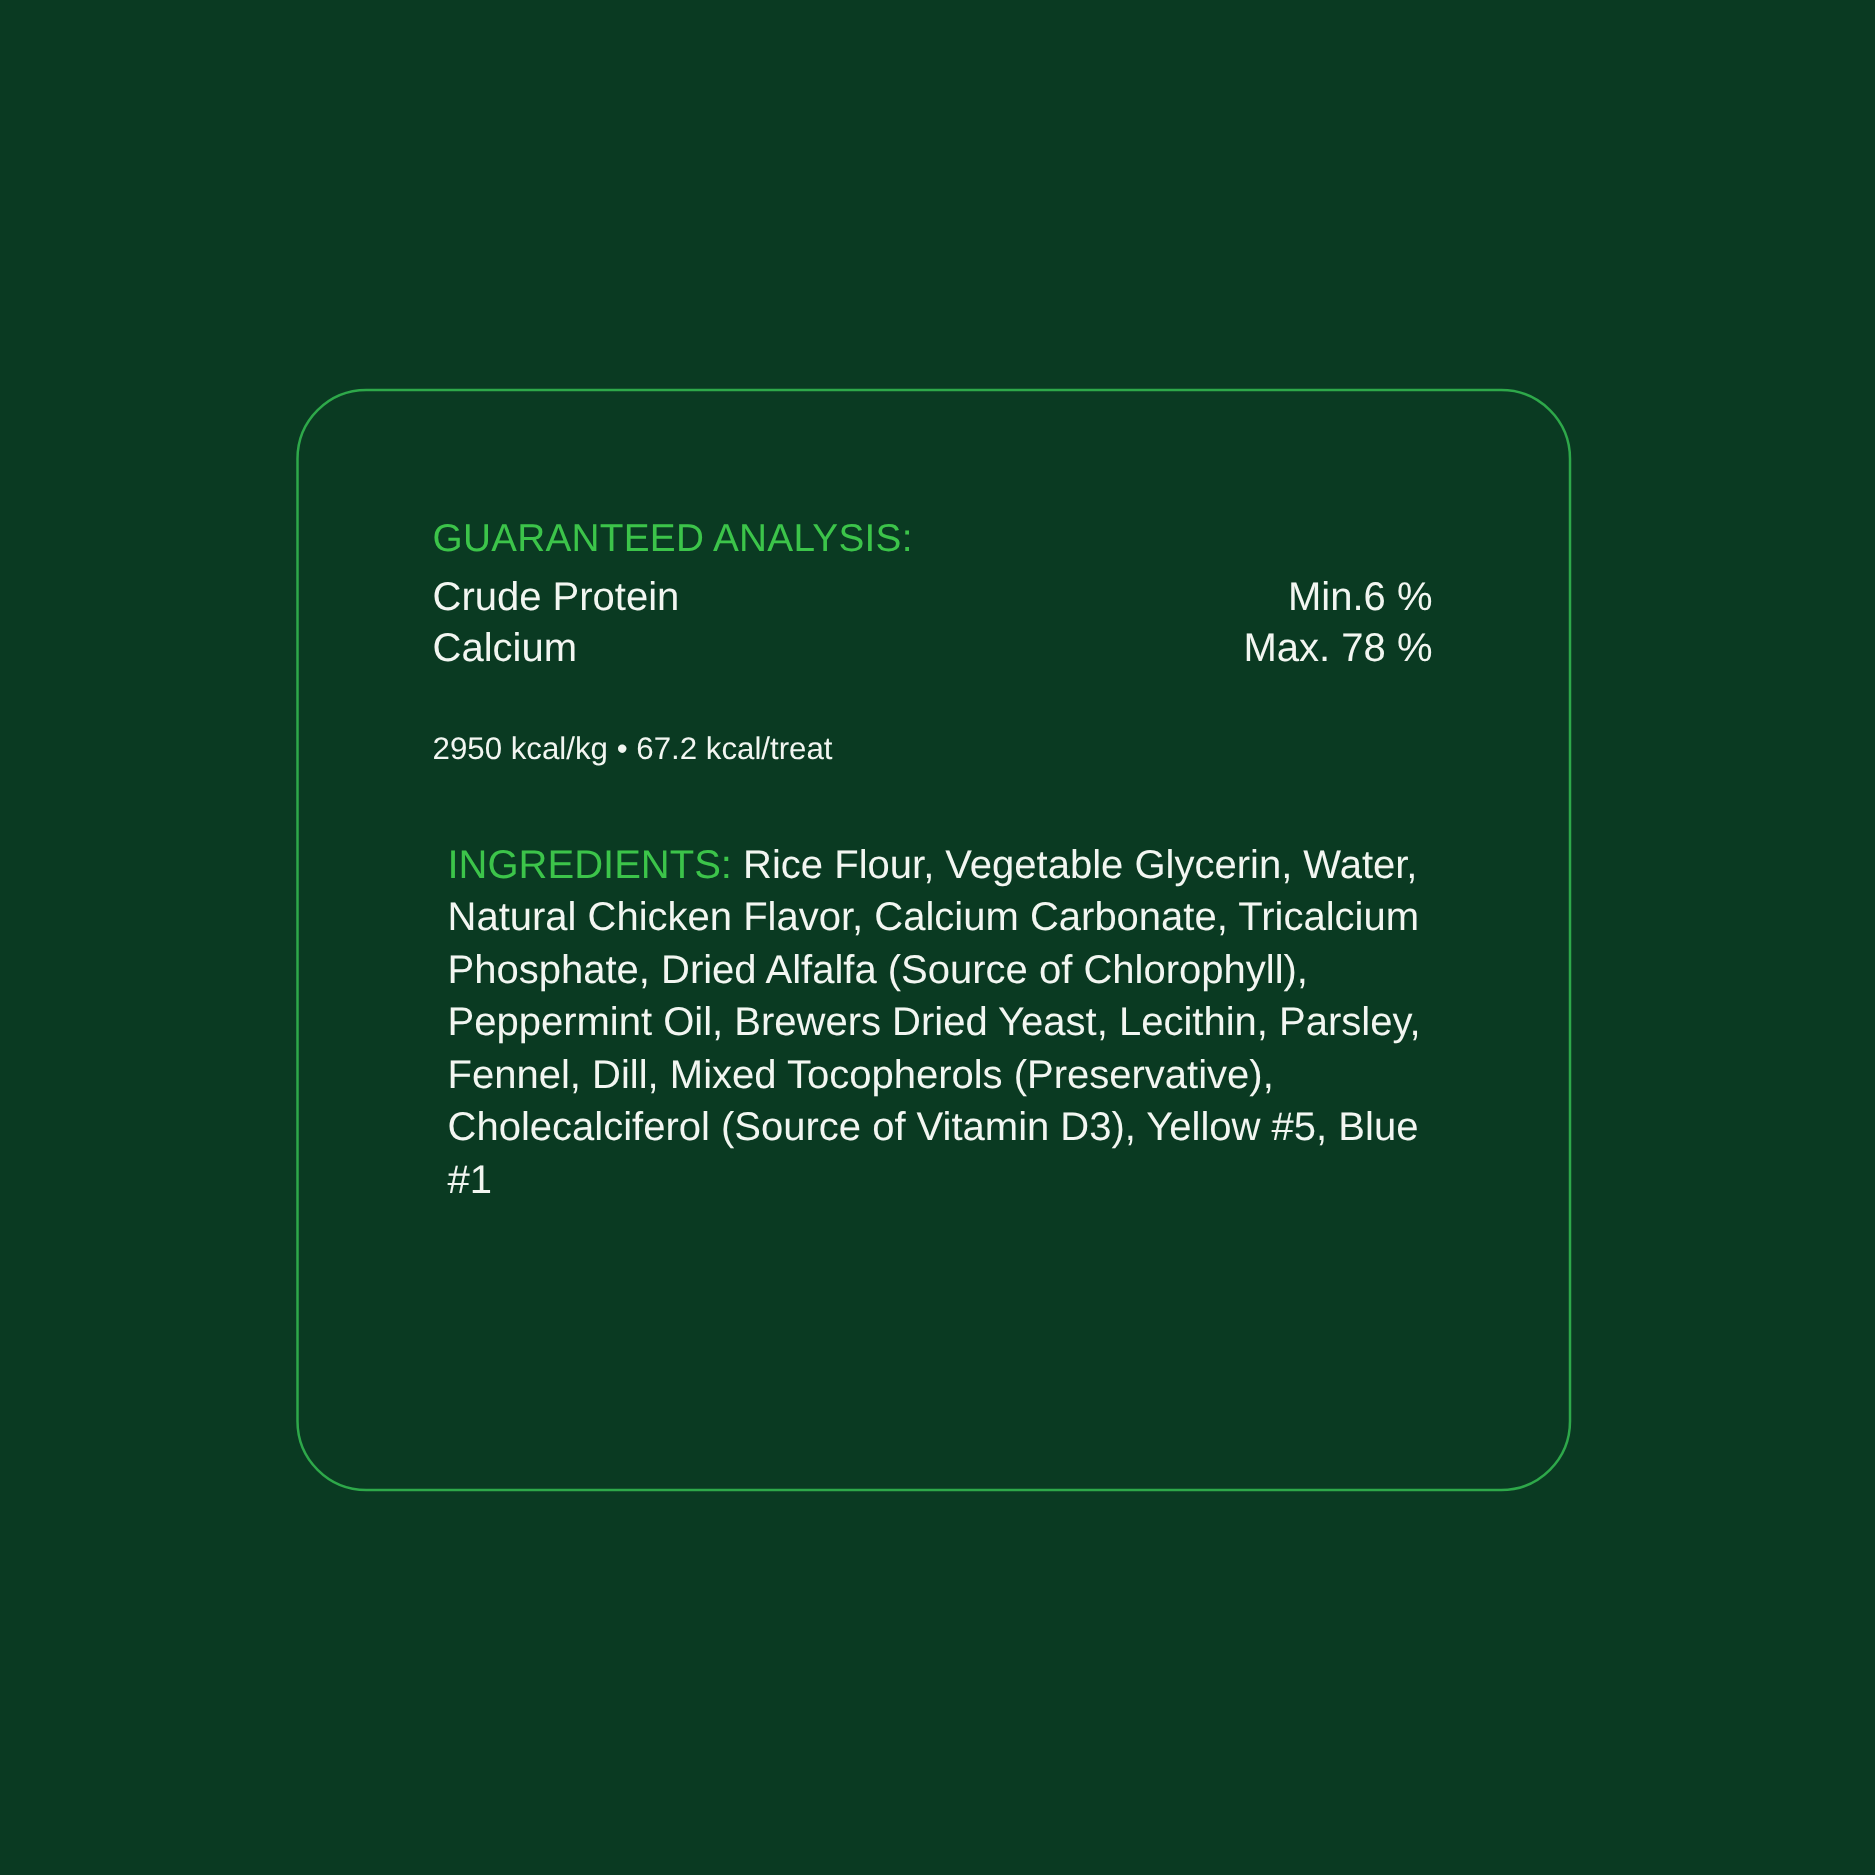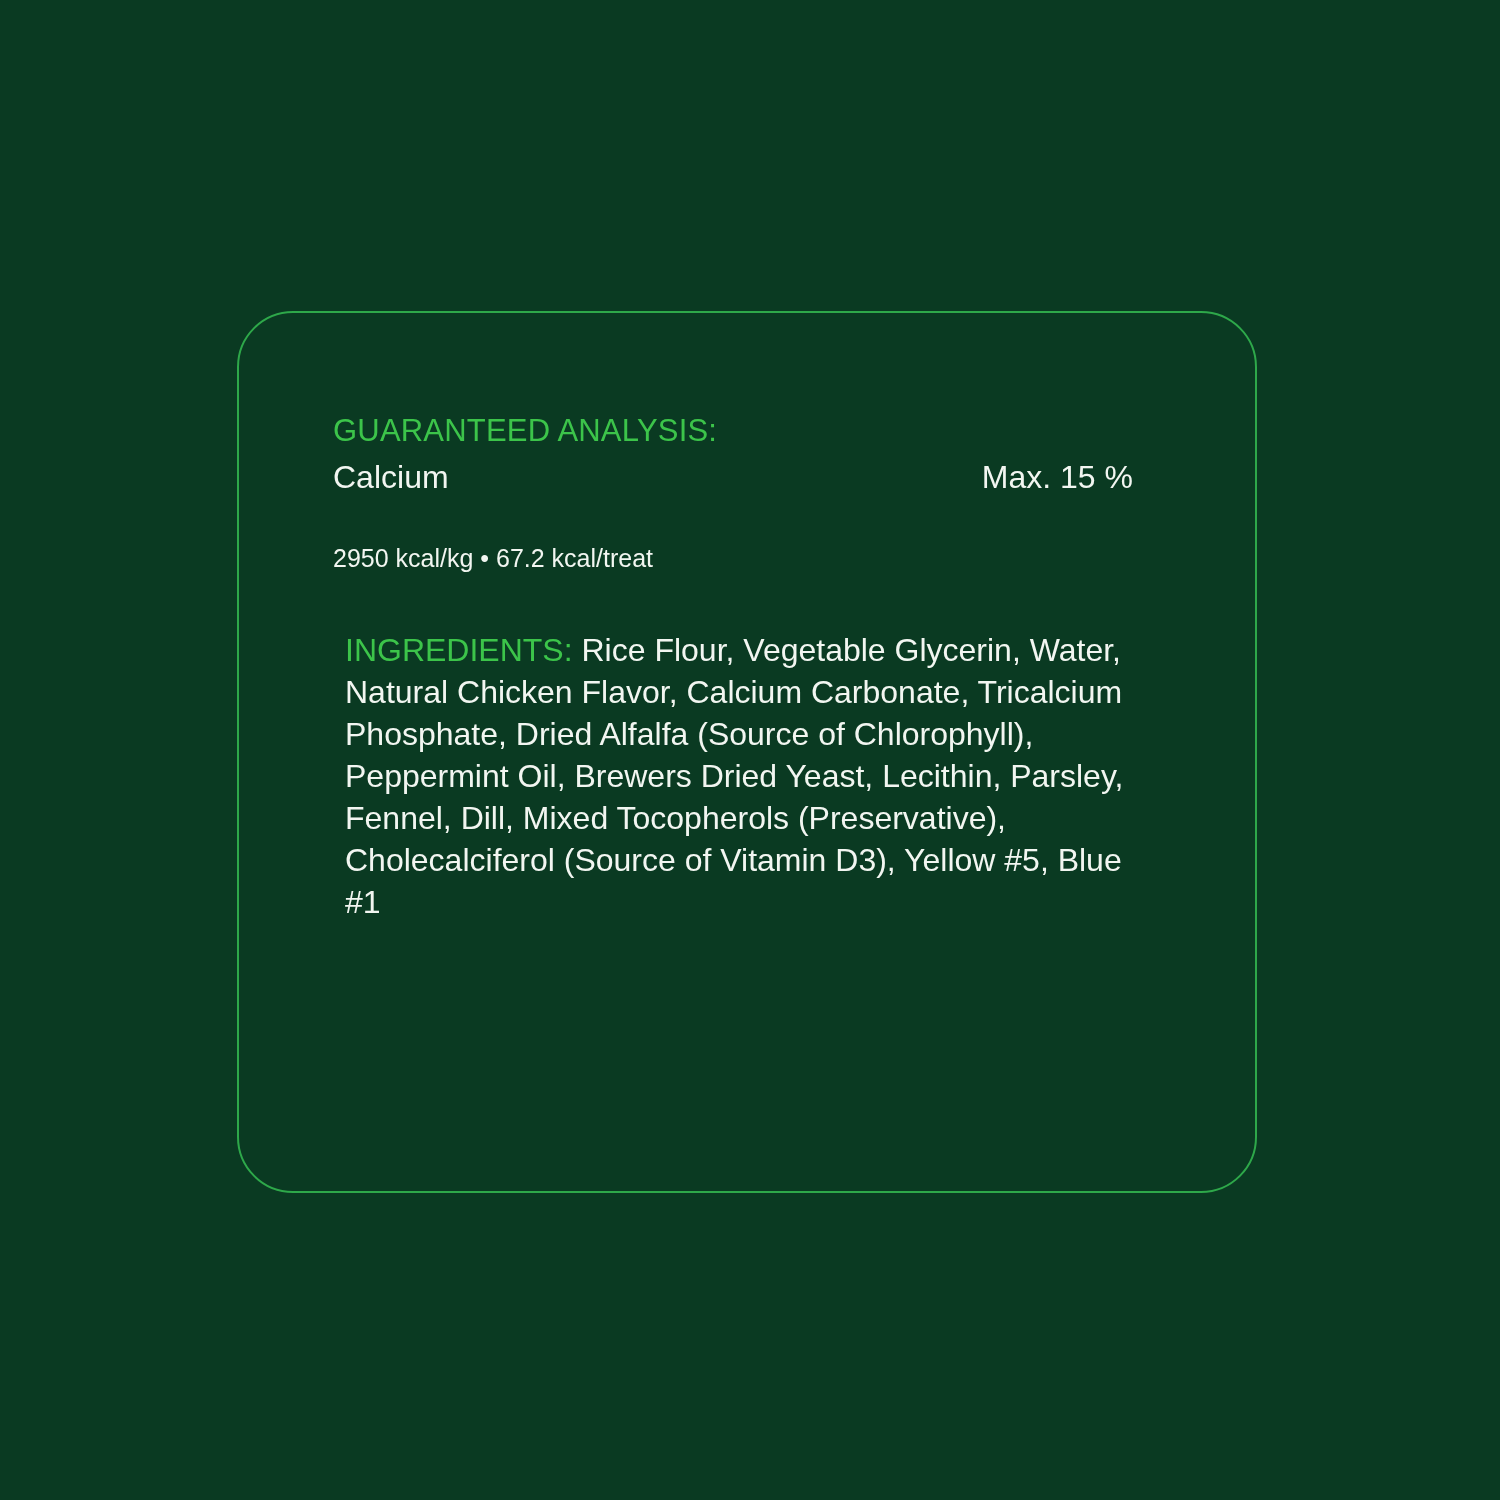--- a/index.html
+++ b/index.html
@@ -24,21 +24,21 @@
     left: 237px;
     top: 311px;
     width: 1020px;
     height: 882px;
     border: 2px solid #2ea84a;
     border-radius: 56px;
     box-sizing: border-box;
   }
   .content {
     position: absolute;
-    left: 333px;
+    left: 346px;
     top: 412px;
     width: 810px;
   }
   .heading {
     color: #3cc44a;
     font-size: 31px;
     letter-spacing: 0.2px;
     margin: 0 0 6px 0;
     line-height: 1.25;
   }
@@ -86,22 +86,26 @@
 
   <div class="panel"></div>
 
   <div class="content">
 
     <div class="heading">GUARANTEED ANALYSIS:</div>
 
     <table class="ga-table">
       <tbody>
         <tr>
+          <td>Crude Protein</td>
+          <td class="val">Min.6 %</td>
+        </tr>
+        <tr>
           <td>Calcium</td>
-          <td class="val">Max.  15 %</td>
+          <td class="val">Max.  78 %</td>
         </tr>
       </tbody>
     </table>
 
     <div class="block-gap"></div>
 
     <div class="calorie-line">2950 kcal/kg • 67.2 kcal/treat</div>
 
     <div class="block-gap"></div>
 

